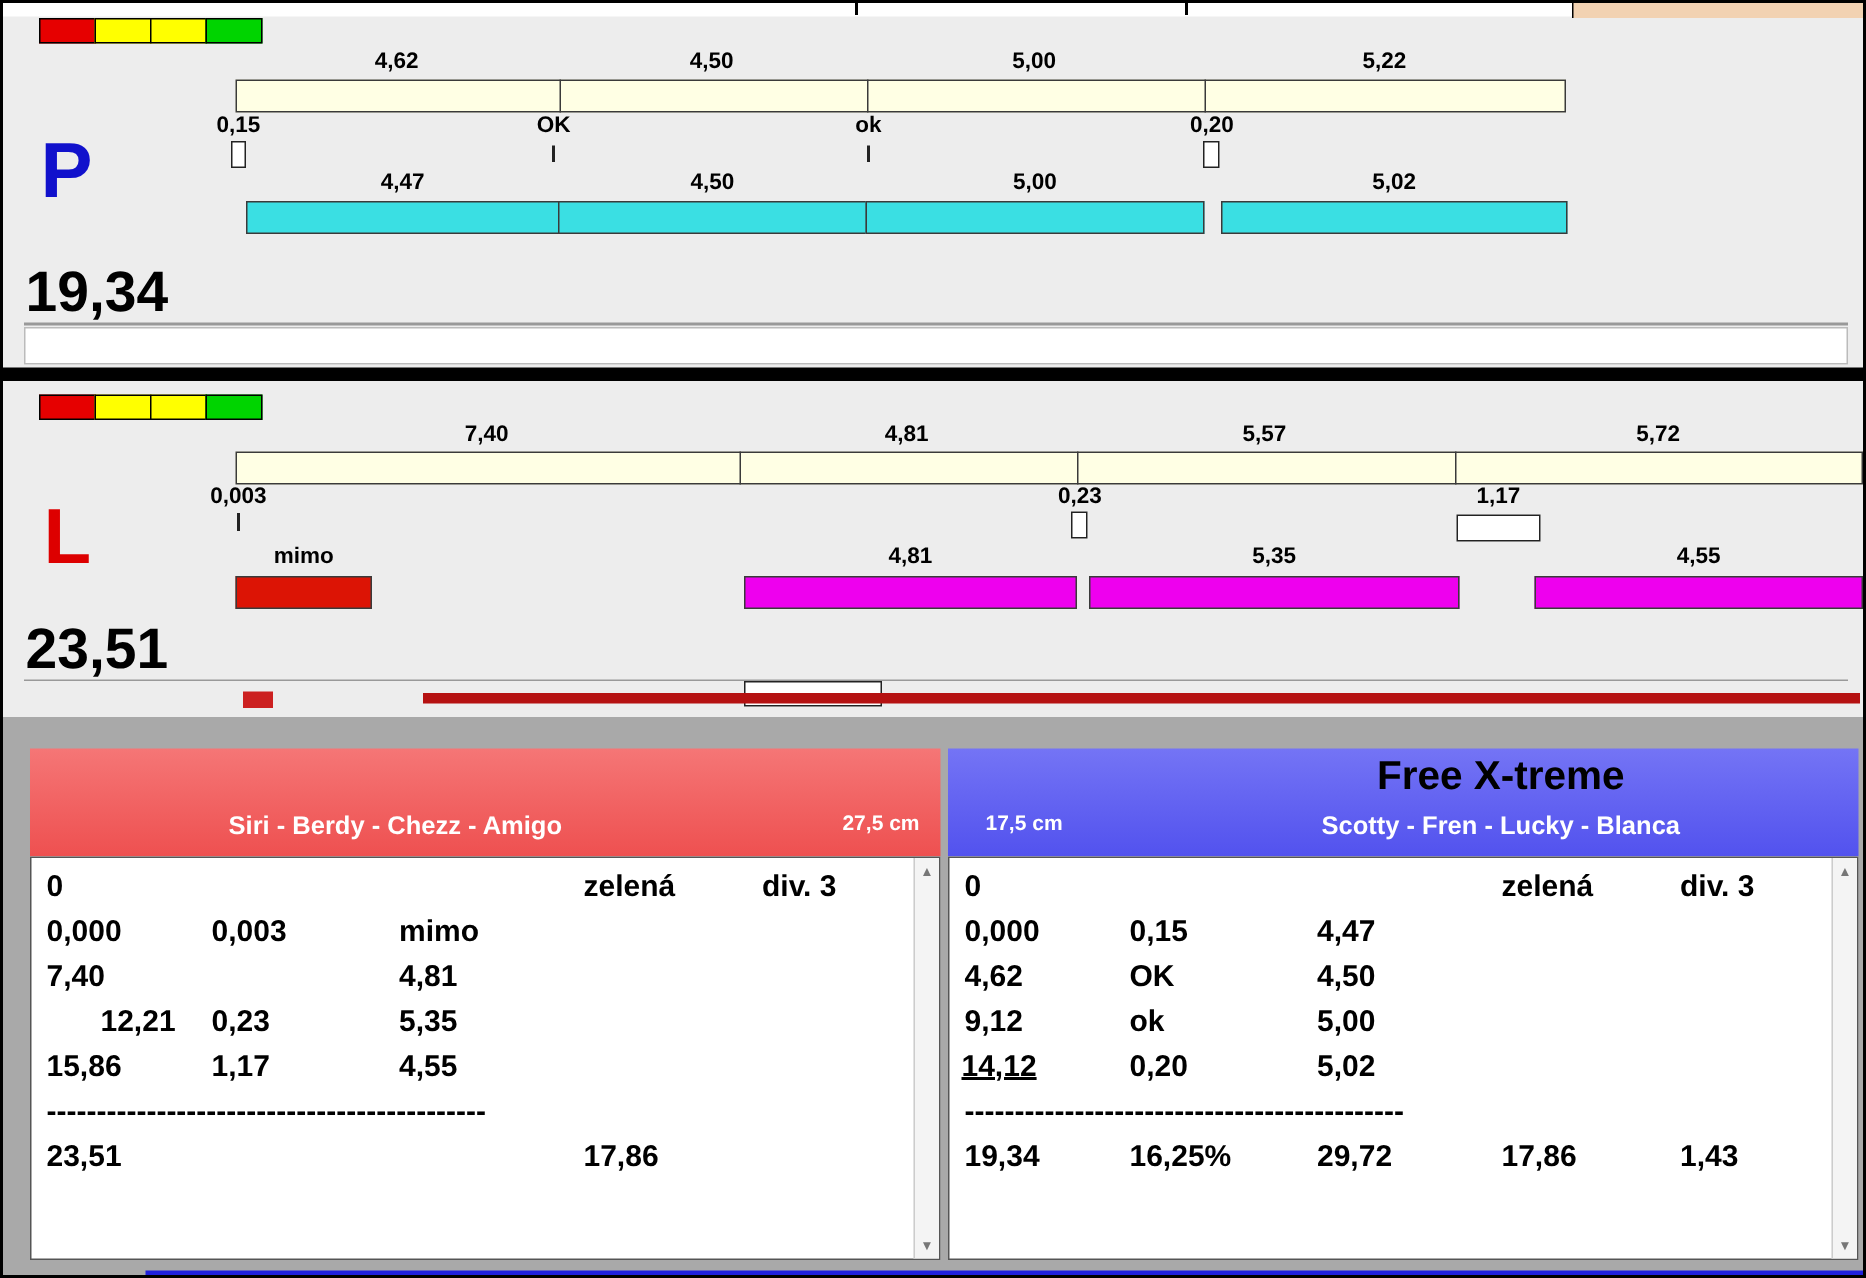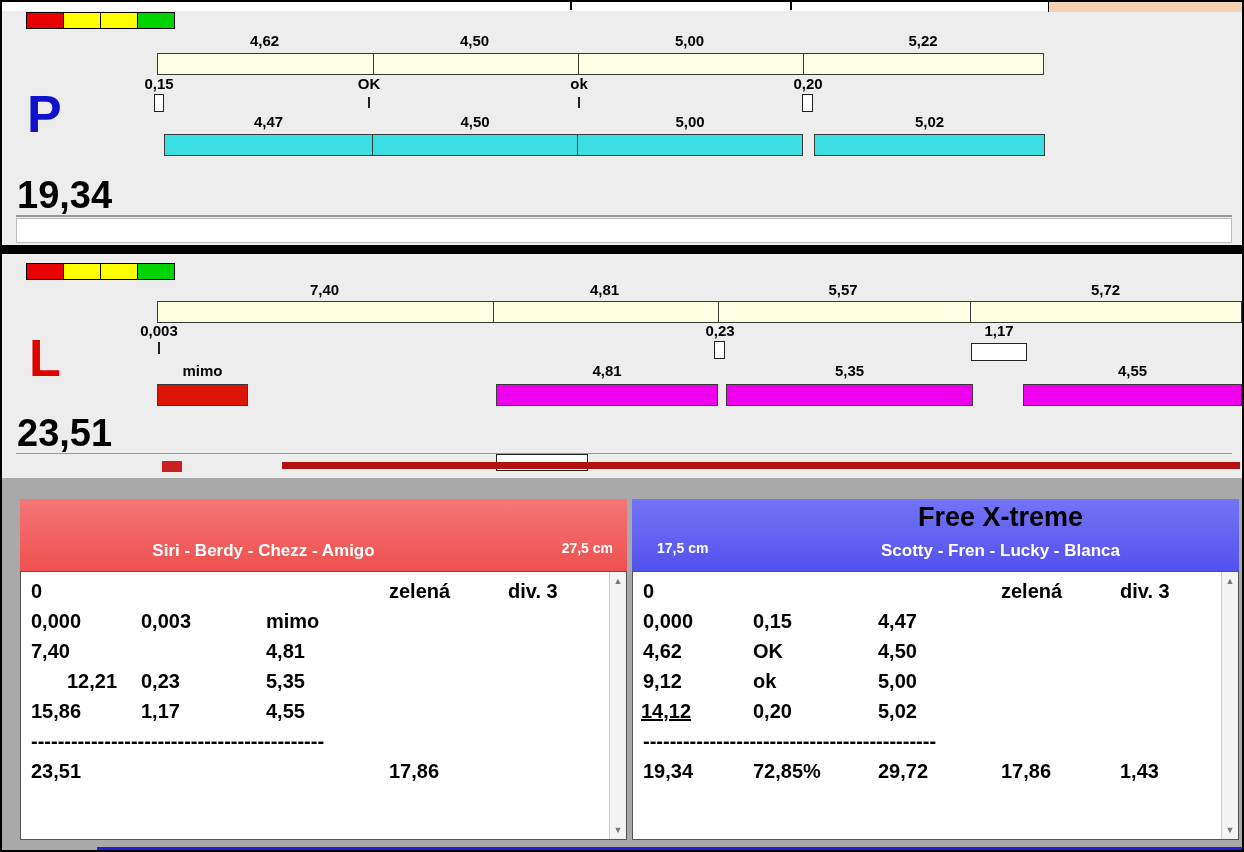--- a/index.html
+++ b/index.html
@@ -247,21 +247,21 @@
         <div class="trow">
           <span class="tcell" style="left: 8px; text-decoration: underline;">14,12</span>
           <span class="tcell" style="left: 120px;">0,20</span>
           <span class="tcell" style="left: 245px;">5,02</span>
         </div>
         <div class="trow">
           <span class="tcell" style="left: 10px;">--------------------------------------------</span>
         </div>
         <div class="trow">
           <span class="tcell" style="left: 10px;">19,34</span>
-          <span class="tcell" style="left: 120px;">72,85%</span>
+          <span class="tcell" style="left: 120px;">16,25%</span>
           <span class="tcell" style="left: 245px;">29,72</span>
           <span class="tcell" style="left: 368px;">17,86</span>
           <span class="tcell" style="left: 487px;">1,43</span>
         </div>
       </div>
     <div class="scroll">
       <div class="sarr sarr-up">▲</div>
       <div class="sarr sarr-down">▼</div>
     </div>
   </div>

